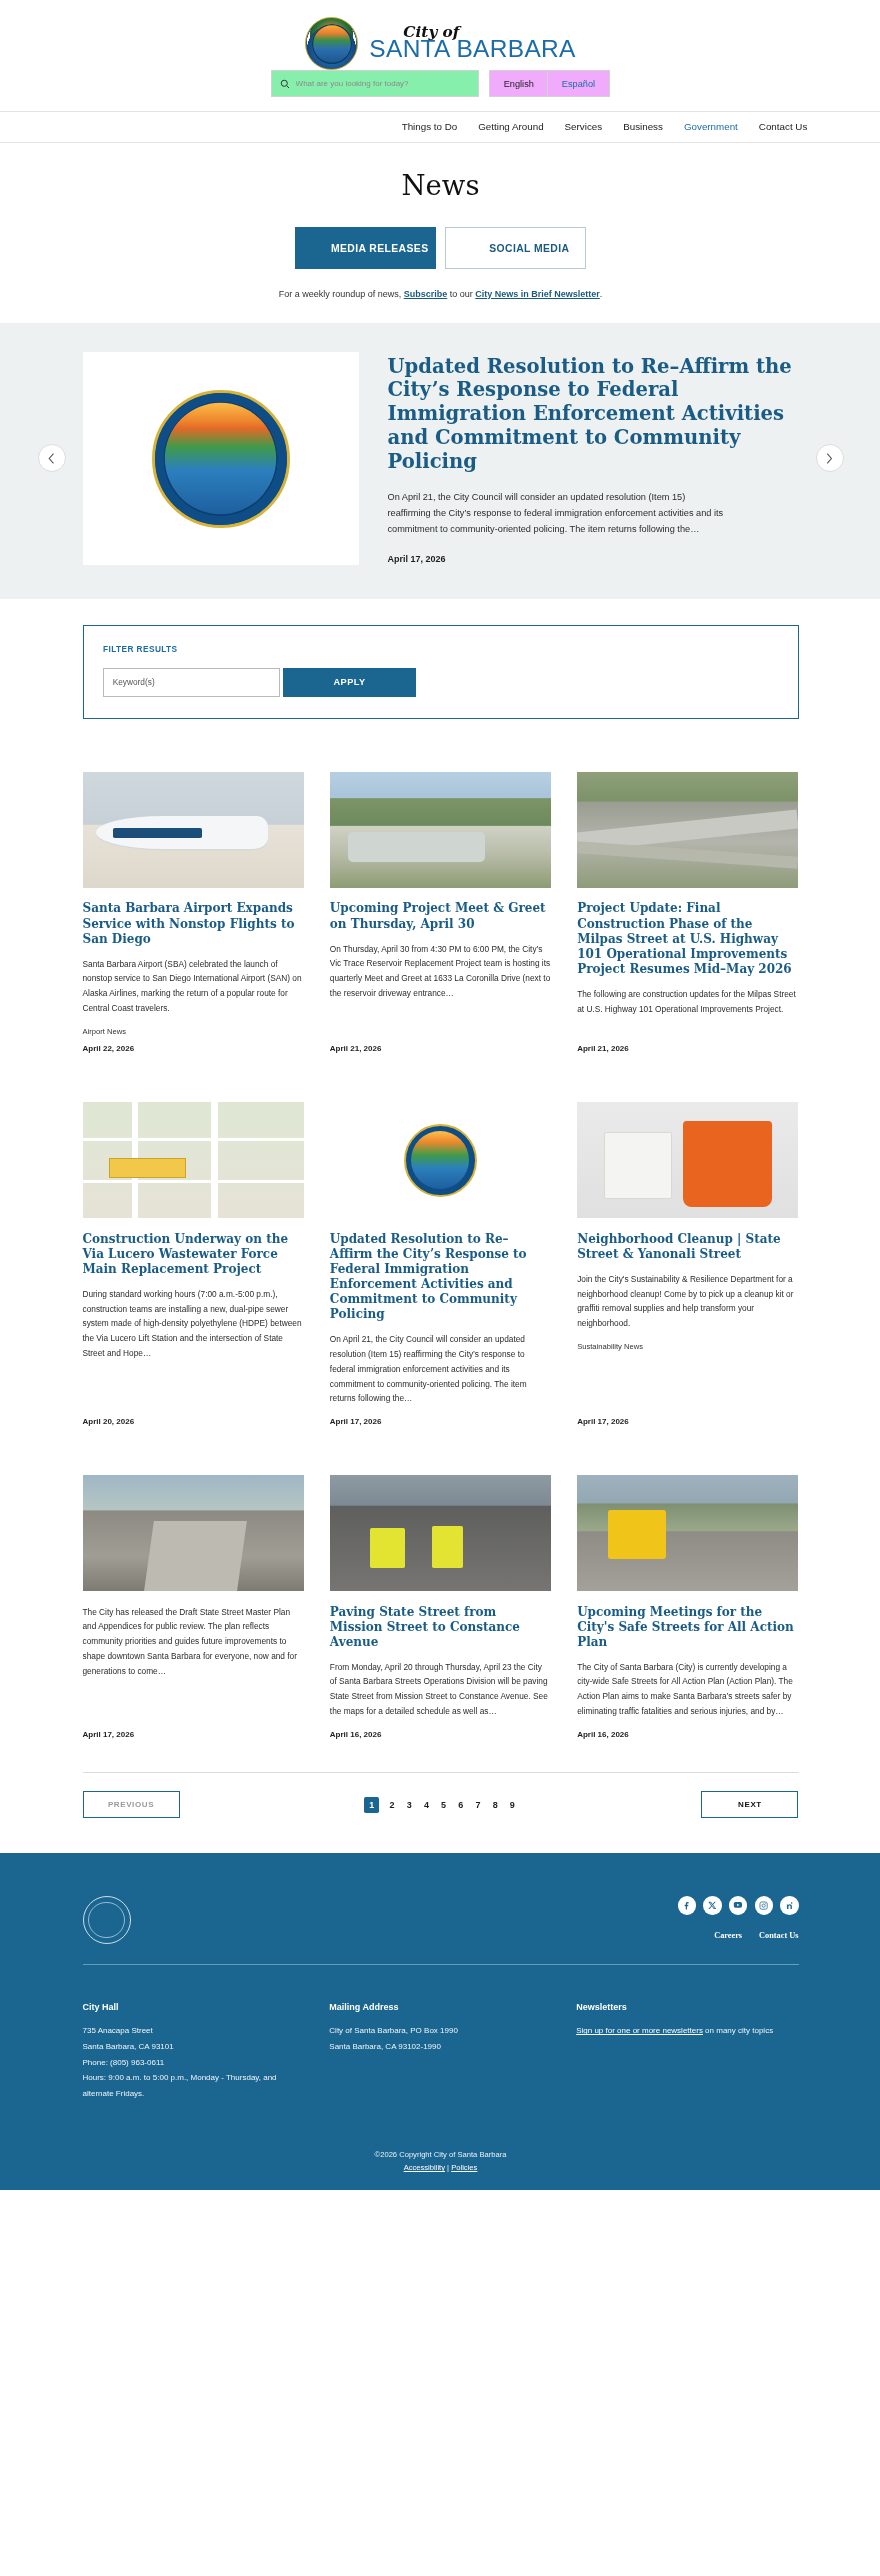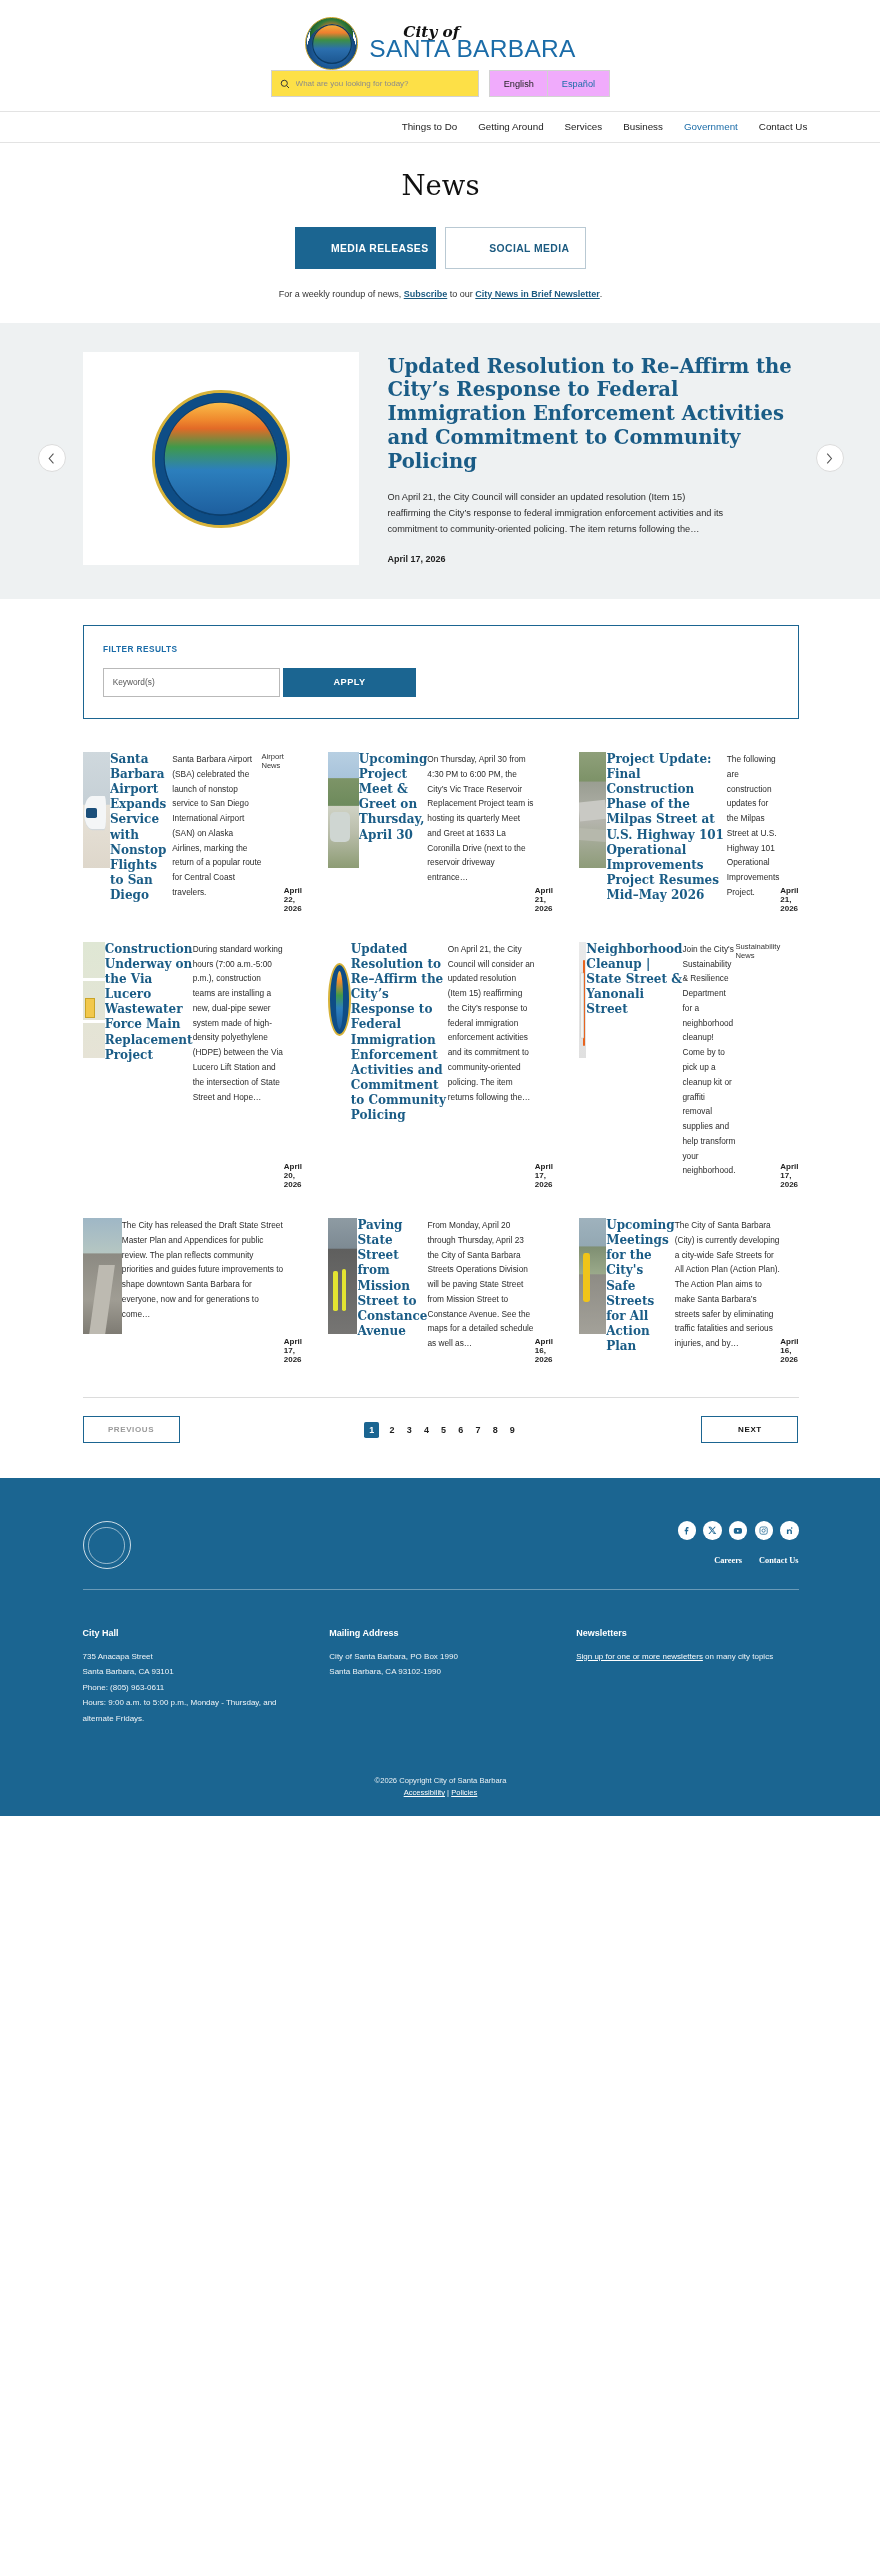--- a/index.html
+++ b/index.html
@@ -33,21 +33,21 @@
     content:""; position:absolute; inset:0; border-radius:50%;
     background: conic-gradient(#1d5e9e 0deg, #2b7ec2 90deg, #1d5e9e 180deg, #2b7ec2 270deg, #1d5e9e 360deg);
     z-index:-1;
   }
   .brand-text { line-height: 1; }
   .brand-city { font-family: "DejaVu Serif", serif; font-style: italic; font-weight: 700;
     font-size: 15.3px; color:#111; margin-left: 34px; margin-bottom: -3.7px; display:block; letter-spacing:0px;}
   .brand-name { font-size: 24.5px; letter-spacing: 0.3px; color:#1b6ca8; font-weight: 400; display:block;
     font-family: "Liberation Sans", sans-serif;}
   .header-right { display:flex; align-items:stretch; gap: 9.8px; }
-  .search-box { width: 208px; height: 27px; border: 0.6px solid #d2d2d2; background:#fde047;
+  .search-box { width: 208px; height: 27px; border: 0.6px solid #d2d2d2; background:#86efac;
     display:flex; align-items:center; padding: 0 7.3px; gap: 6.1px;}
   .search-box svg { flex: 0 0 9.8px; }
   .search-box input { border:0; outline:0; font-size:8px; color:#555; width:100%; font-family: "Liberation Sans", sans-serif; background:transparent;}
   .search-box input::placeholder { color:#8b8b8b; }
   .lang-group { display:flex; border:0.6px solid #d2d2d2; height:27px; }
   .lang-btn { padding: 0 13.5px; display:flex; align-items:center; font-size:9.2px; background:#f0abfc; border:0; cursor:pointer;
      font-family:"Liberation Sans", sans-serif;}
   .lang-btn.active { color:#222; }
   .lang-btn.alt { color:#1b6ca8; border-left:0.6px solid #d2d2d2; }
 
@@ -92,21 +92,21 @@
   .filter-label { color:#1b6ca8; font-weight:700; font-size:8.3px; letter-spacing:0.4px; margin-bottom: 13.5px; }
   .filter-row { display:flex; gap: 3px; }
   .filter-input { width: 177px; height: 29px; border:0.6px solid #b9b9b9; padding: 0 8.6px; font-size:8.3px; color:#333;
      font-family:"Liberation Sans", sans-serif; outline:none;}
   .filter-input::placeholder{ color:#555;}
   .apply-btn { width: 133px; height: 29px; background:#1b6591; color:#fff; border:0; font-weight:700; font-size:9.2px;
      letter-spacing:0.5px; cursor:pointer; font-family:"Liberation Sans", sans-serif;}
 
   
   .news-grid { display:grid; grid-template-columns: repeat(3, 1fr); column-gap: 26px; row-gap: 29px; padding: 33px 0 12.2px; }
-  .news-card { display:flex; flex-direction:row; }
+  .news-card { display:flex; flex-direction:column;margin-top:20px; }
   .thumb { width: 100%; height: 116px; margin-bottom: 13.5px; overflow:hidden; position:relative; background:#dfe4e6;}
   .card-title { font-family:"DejaVu Serif", serif; font-weight:700; font-size: 12px; line-height:1.26; color:#1a5c86; margin-bottom: 9.8px;}
   .card-desc { font-size: 8.3px; line-height: 1.78; color:#2b2b2b; margin-bottom: 11px; }
   .card-cat { font-size: 7.6px; color:#333; margin-bottom: 8.6px; }
   .card-date { font-size: 8px; font-weight:700; color:#1f1f1f; margin-top:auto; }
 
   
   .t-plane { background: linear-gradient(#cfd8dd 0%, #c6d0d6 45%, #e7e2d8 46%, #ded7cb 100%); }
   .t-plane::before{content:"";position:absolute; left:6%; top:38%; width:78%; height:28%; background:#f4f6f7; border-radius:46% 8% 10% 46%/ 60% 40% 40% 60%; box-shadow: 0 1.2px 0 #d2d8db;}
   .t-plane::after{content:"";position:absolute; left:14%; top:48%; width:40%; height:9%; background:#1b4f7a; border-radius:1.8px;}

